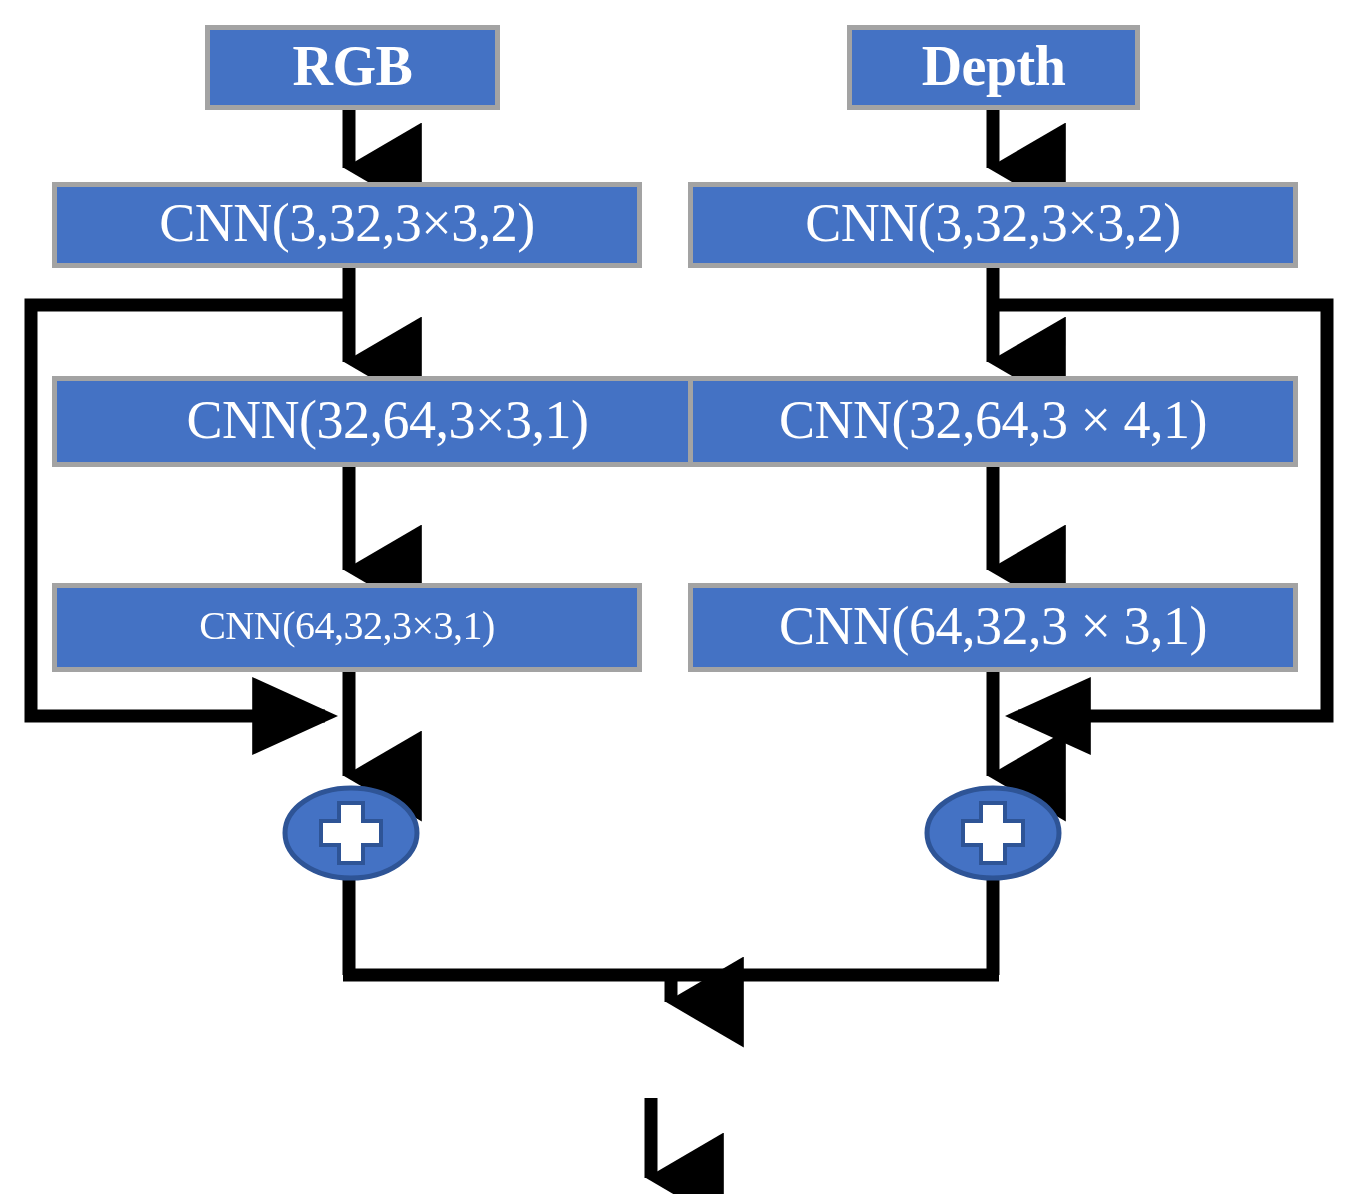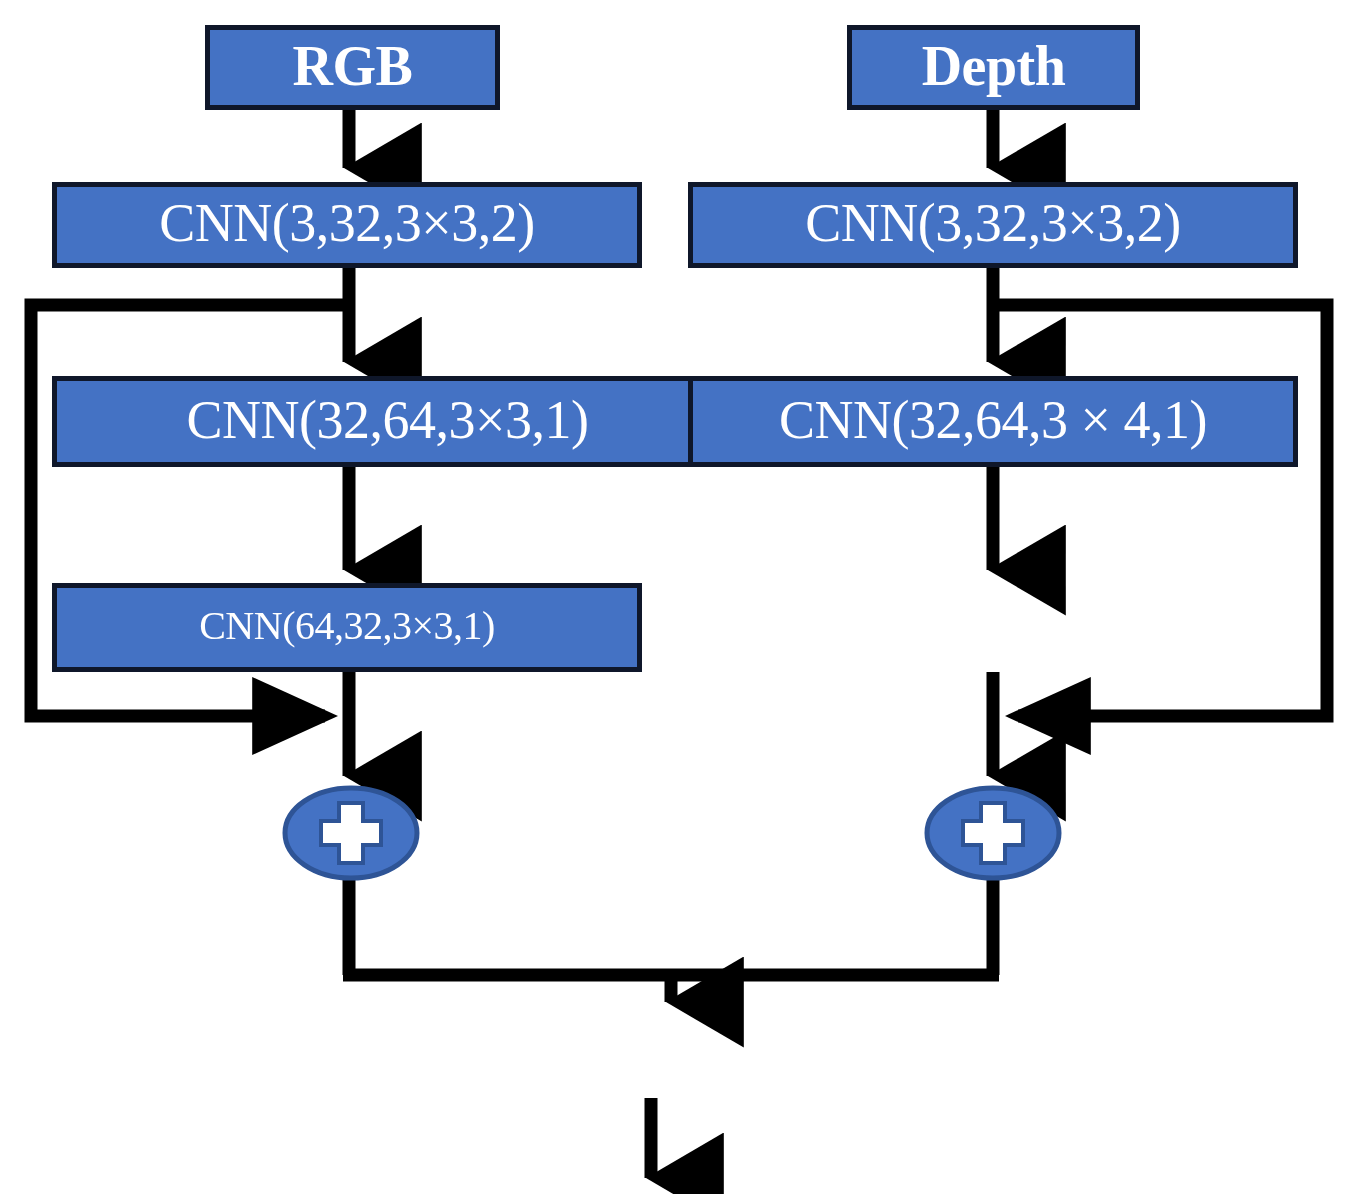--- a/index.html
+++ b/index.html
@@ -8,21 +8,21 @@
     font-family:"Liberation Serif","DejaVu Serif",serif;
     width:1359px;height:1194px;overflow:hidden;
   }
   #canvas{position:relative;width:1359px;height:1194px;background:#ffffff;}
 
   
   .node{
     position:absolute;
     box-sizing:border-box;
     background:#4472C4;
-    border:5px solid #0f172a;
+    border:5px solid #a3a3a3;
     color:#FFFFFF;
     display:flex;
     align-items:center;
     justify-content:center;
     text-align:center;
     line-height:1;
     white-space:nowrap;
     letter-spacing:-0.5px;
     z-index:5;
   }
@@ -105,20 +105,23 @@
   </div>
 
   <div class="node" style="left:688px;top:376px;width:610px;height:91px;font-size:54px;">
     <span>CNN(32,64,3 × 4,1)</span>
   </div>
 
   <div class="node" style="left:52px;top:583px;width:590px;height:89px;font-size:40px;">
     <span>CNN(64,32,3×3,1)</span>
   </div>
 
+  <div class="node" style="left:688px;top:583px;width:610px;height:89px;font-size:54px;">
+    <span>CNN(64,32,3 × 3,1)</span>
+  </div>
 
   <svg class="plus-node" style="left:281px;top:785px;" width="140" height="96" viewBox="0 0 140 96" xmlns="http://www.w3.org/2000/svg">
     <ellipse cx="70" cy="48" rx="66" ry="45" fill="#4472C4" stroke="#2E5496" stroke-width="5"></ellipse>
     <path d="M58,18 H82 V36 H100 V60 H82 V78 H58 V60 H40 V36 H58 Z" fill="#FFFFFF" stroke="#2E5496" stroke-width="4" stroke-linejoin="miter"></path>
   </svg>
 
   <svg class="plus-node" style="left:923px;top:785px;" width="140" height="96" viewBox="0 0 140 96" xmlns="http://www.w3.org/2000/svg">
     <ellipse cx="70" cy="48" rx="66" ry="45" fill="#4472C4" stroke="#2E5496" stroke-width="5"></ellipse>
     <path d="M58,18 H82 V36 H100 V60 H82 V78 H58 V60 H40 V36 H58 Z" fill="#FFFFFF" stroke="#2E5496" stroke-width="4" stroke-linejoin="miter"></path>
   </svg>

